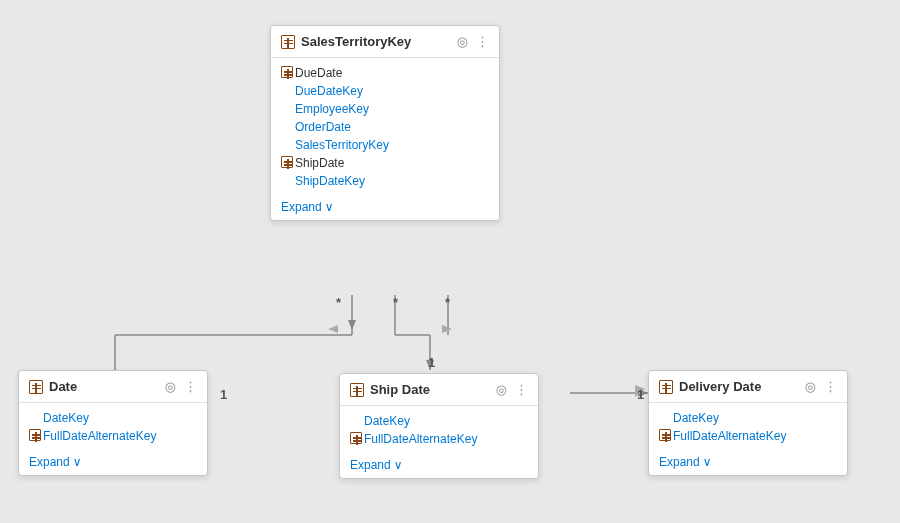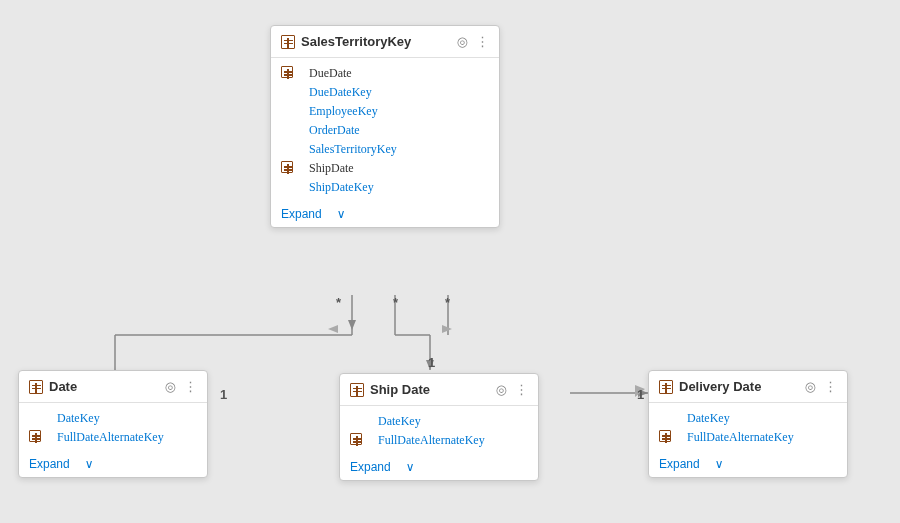--- a/index.html
+++ b/index.html
@@ -61,24 +61,23 @@
       font-size: 13px;
       cursor: pointer;
     }
 
     .table-body {
       padding: 6px 0;
     }
 
     .field-row {
       display: flex;
-      align-items: flex-start;
+      align-items: flex-end;
       padding: 2px 10px;
-      gap: 14px;
-      font-family: Liberation Serif, serif;
+      gap: 0;
     }
 
     .field-icon {
       font-size: 11px;
       color: #8B4513;
       min-width: 14px;
     }
 
     .field-name {
       font-size: 12px;
@@ -88,21 +87,21 @@
     .field-name.key-field {
       color: #0078d4;
     }
 
     .expand-row {
       padding: 4px 10px 6px 10px;
       color: #0078d4;
       font-size: 12px;
       cursor: pointer;
       display: flex;
-      gap: 15px;
+      gap: 3px;
     }
 
     svg.connector-layer {
       position: absolute;
       top: 0;
       left: 0;
       width: 900px;
       height: 523px;
       pointer-events: none;
     }

